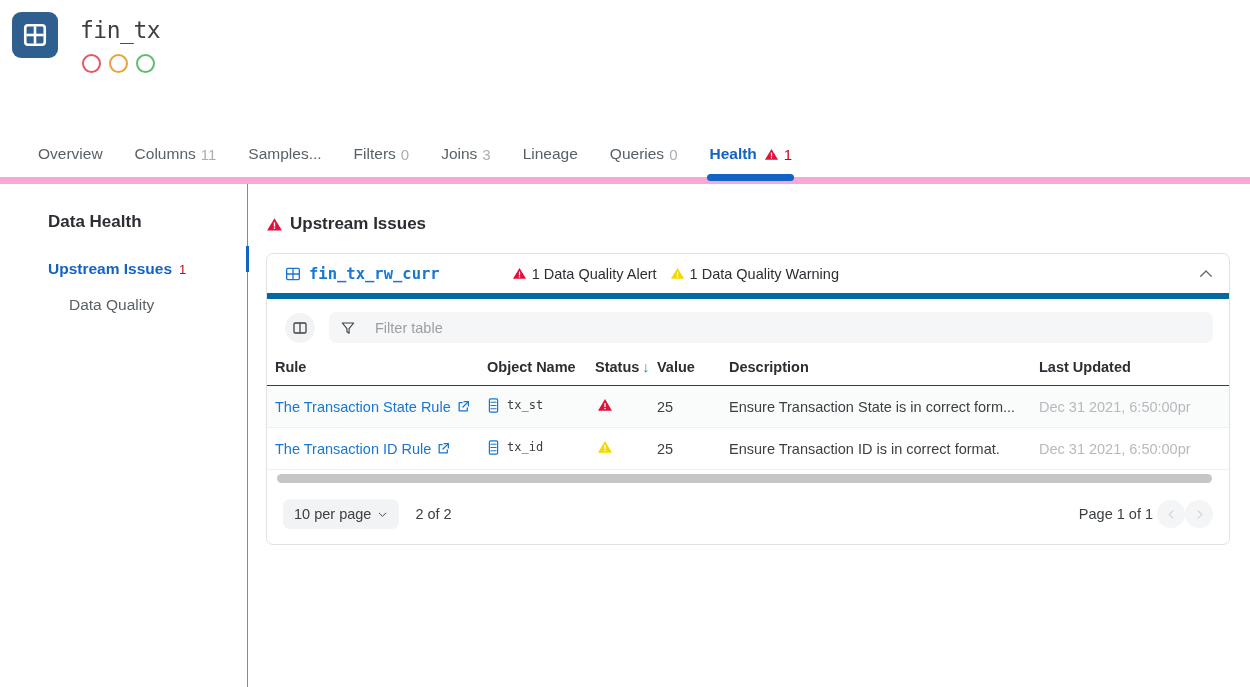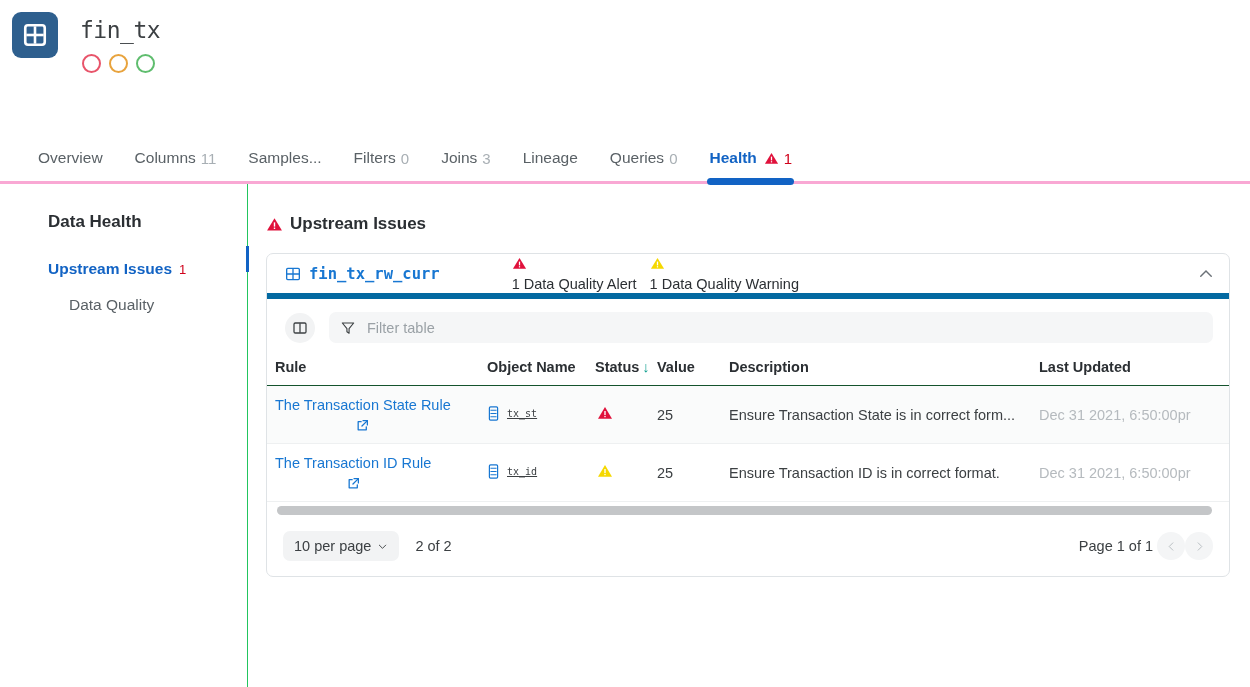--- a/index.html
+++ b/index.html
@@ -55,21 +55,21 @@
     border-radius: 50%;
     border: 2px solid #000;
     background: transparent;
   }
 
   
   .tabbar {
     position: relative;
     display: flex;
     align-items: flex-end;
-    border-bottom: 3px solid #f9a8d4;
+    border-bottom: 7px solid #f9a8d4;
     height: 48px;
     padding-left: 22px;
   }
   .tab {
     display: flex; align-items: center; gap: 5px;
     padding: 0 16px 14px 16px;
     font-size: 15.5px;
     color: #5a6166;
     position: relative;
     cursor: pointer;
@@ -140,21 +140,21 @@
     border-bottom: 6px solid #0369a1;
   }
   .card-title {
     display: flex; align-items: center; gap: 8px;
     font-family: "DejaVu Sans Mono", monospace;
     font-size: 15.5px; font-weight: bold;
     color: #1877d2;
     cursor: pointer;
   }
   .card-badges { display: flex; align-items: center; gap: 13px; margin-left: 72px; }
-  .badge { display: flex; gap: 5px; font-size: 14.5px; color: #2b2f33; flex-direction: column; }
+  .badge { display: flex; align-items: center; gap: 5px; font-size: 14.5px; color: #2b2f33; }
   .chev-collapse { margin-left: auto; cursor: pointer; display: flex; }
 
   
   .toolbar {
     display: flex; align-items: center; gap: 14px;
     padding: 13px 16px 12px 18px;
   }
   .cols-btn {
     width: 30px; height: 30px;
     border-radius: 50%;
@@ -171,20 +171,21 @@
     display: flex; align-items: center;
     padding: 0 11px;
     gap: 9px;
   }
   .filter-box input {
     border: none; background: transparent; outline: none;
     font-size: 14.5px;
     font-family: "Liberation Sans", sans-serif;
     color: #3c4043;
     flex: 1;
+    margin-left: 8px;
   }
   .filter-box input::placeholder { color: #9aa1a6; }
 
   
   .table-wrap { overflow: hidden; position: relative; }
   table { border-collapse: collapse; width: 1090px; table-layout: fixed; }
   thead th {
     text-align: left;
     font-size: 14.5px;
     font-weight: bold;
@@ -201,28 +202,26 @@
     border-bottom: 1px solid #eef0f1;
     color: #3c4043;
     white-space: nowrap;
     overflow: hidden;
   }
   tbody tr.alt td { background: #fafbfb; }
   .rule-link {
     color: #1877d2;
     display: inline-flex; align-items: center; gap: 6px;
     cursor: pointer;
-    flex-direction: column;
   }
   .objname {
     display: inline-flex; align-items: center; gap: 7px;
     font-family: "DejaVu Sans Mono", monospace;
-    font-size: 10px;
+    font-size: 12px;
     color: #3c4043;
-    text-decoration: underline;
   }
   .desc-cell { color: #3c4043; text-overflow: ellipsis; }
   .date-cell { color: #b5babe; }
   .status-cell { padding-left: 10px; }
 
   .hscroll-track {
     height: 16px;
     padding: 4px 8px 0 10px;
     background: #fff;
   }

